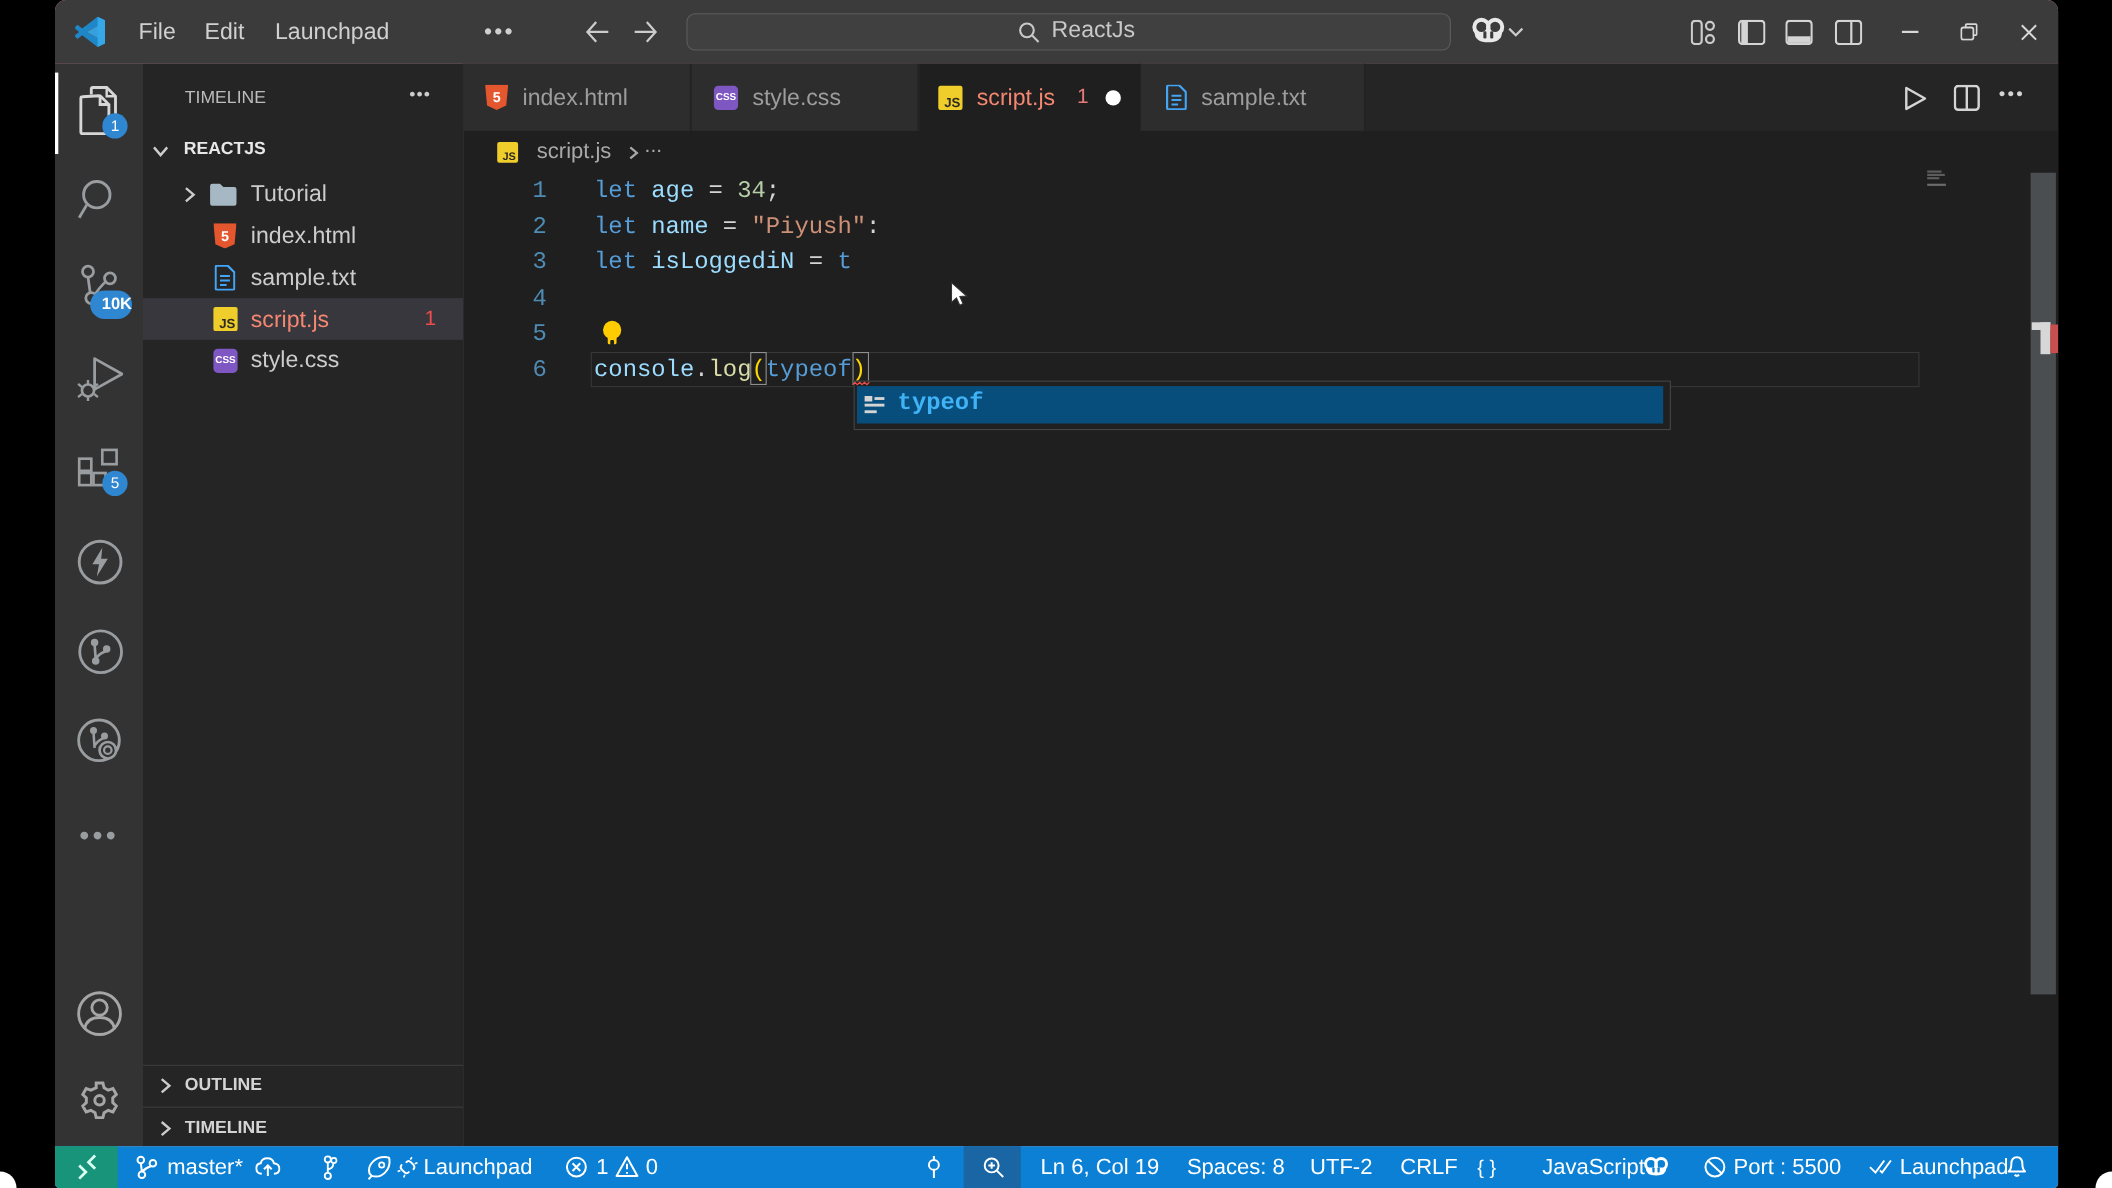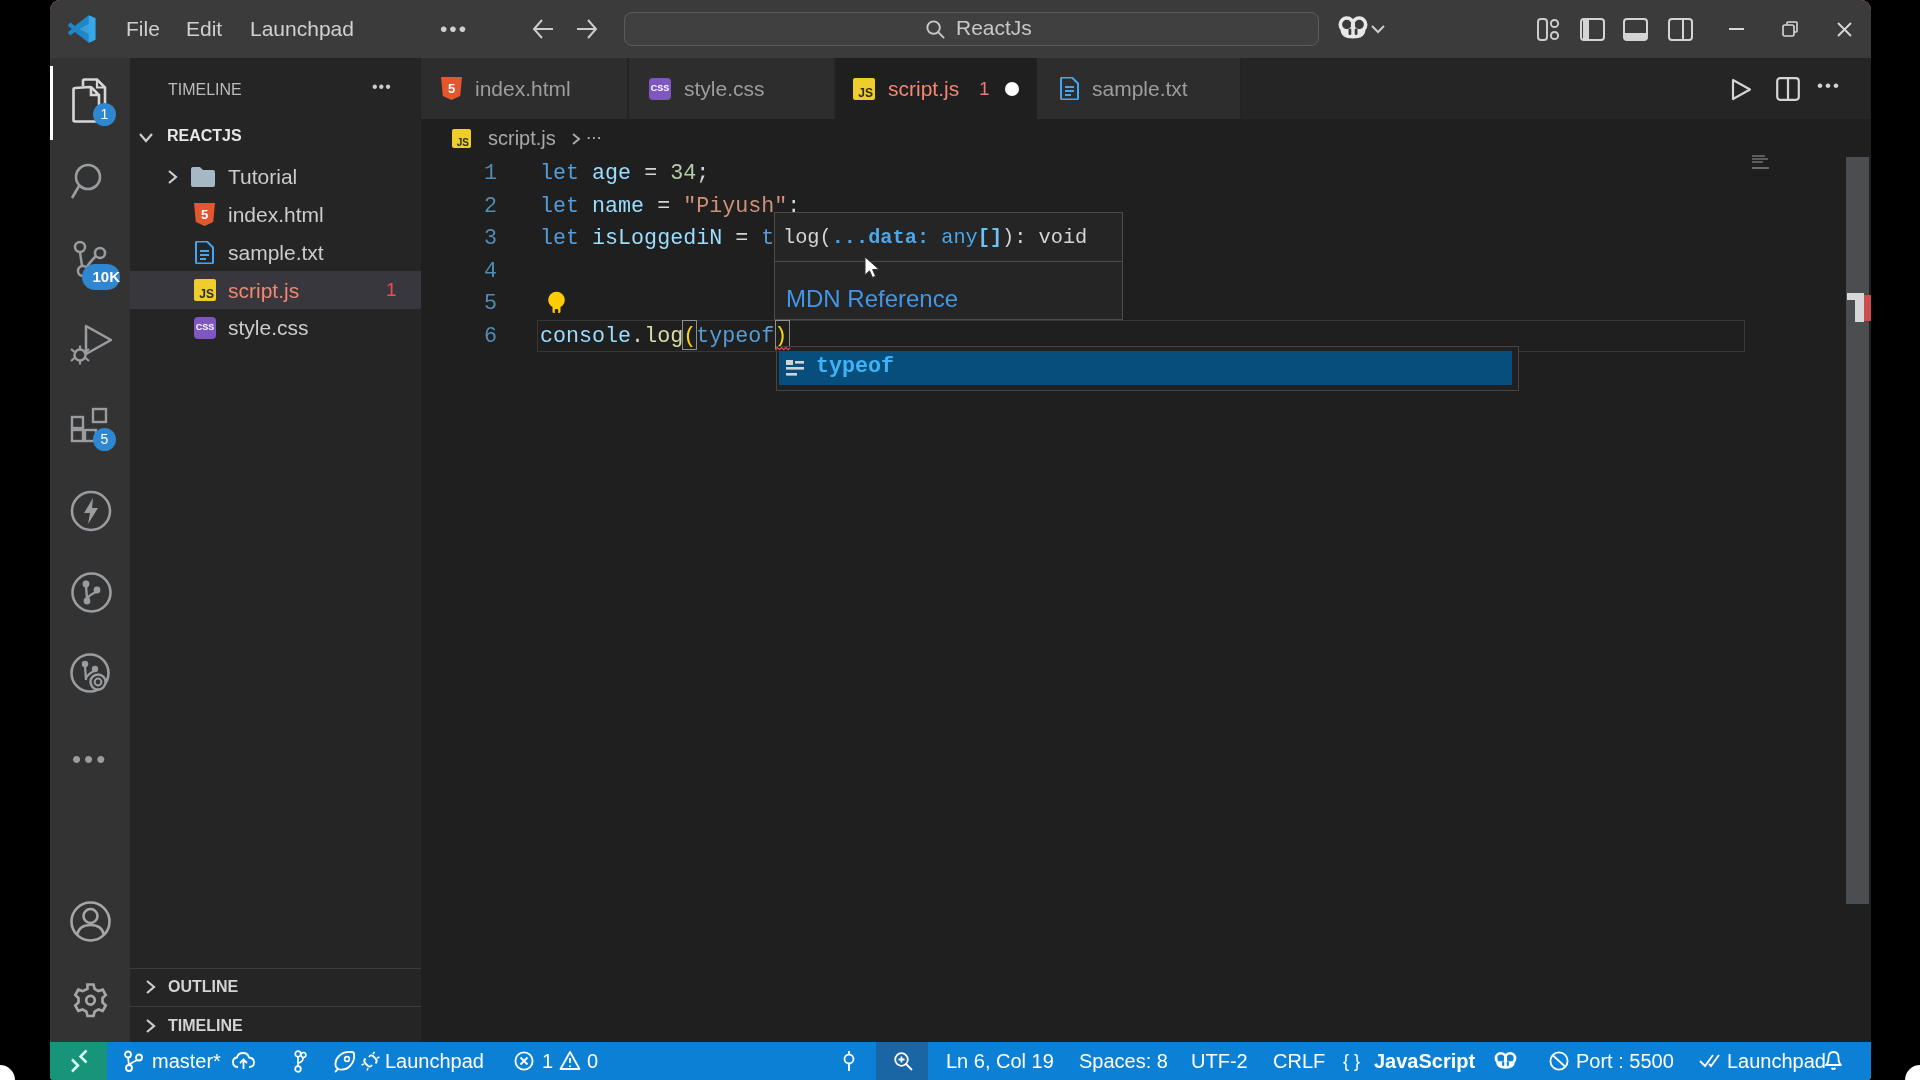--- a/index.html
+++ b/index.html
@@ -282,25 +282,20 @@
     <div class="abs" style="left:1331px;top:97px;width:13px;height:2.2px;background:#5c5c5c;"></div>
     <div class="abs" style="left:1331px;top:100px;width:16px;height:2.2px;background:#5c5c5c;"></div>
     <div class="abs" style="left:1331px;top:103px;width:11px;height:2.2px;background:#5c5c5c;"></div>
     <div class="abs" style="left:1331px;top:108.5px;width:17px;height:2.2px;background:#6b6b6b;"></div>
 
     <div class="abs" style="left:1425px;top:99px;width:23px;height:747px;background:#4a4e51;"></div>
     <div class="abs" style="left:1426px;top:235px;width:17px;height:7px;background:#d7d7d7;"></div>
     <div class="abs" style="left:1434px;top:235px;width:9px;height:29px;background:#d7d7d7;"></div>
     <div class="abs" style="left:1443px;top:237px;width:7px;height:26px;background:#c94f4f;"></div>
 
-    <div class="abs" style="left:353px;top:154px;width:349px;height:108px;background:#252526;border:1px solid #4d4d4d;">
-      <div class="code abs" style="left:8px;top:13px;font-size:20.3px;"><span style="color:#d4d4d4">log(</span><span style="color:#4ba7e8;font-weight:bold">...data:</span><span style="color:#4ba7e8"> any</span><span style="color:#6ec3f5;font-weight:bold">[]</span><span style="color:#d4d4d4">): void</span></div>
-      <div class="abs" style="left:0;top:48px;width:347px;height:1px;background:#4d4d4d;"></div>
-      <span class="abs" style="left:11px;top:72px;font-size:24px;color:#4296e8;">MDN Reference</span>
-    </div>
 
     <svg class="abs" style="left:443px;top:198px;" width="18" height="24" viewBox="0 0 18 24">
       <path d="M1 1 L1 19 L5.5 14.8 L8.5 21.5 L11.5 20.2 L8.6 13.6 L14.8 13.2 Z" fill="#ffffff" stroke="#333" stroke-width="1"></path>
     </svg>
 
     <div class="abs" style="left:355px;top:288px;width:743px;height:45px;background:#202021;border:1px solid #454545;"></div>
     <div class="abs" style="left:358px;top:293px;width:733px;height:34px;background:#084e7d;">
       <svg class="abs" style="left:6px;top:7px;" width="20" height="20" viewBox="0 0 20 20">
         <rect x="1" y="2" width="7" height="5" fill="#d4d4d4"></rect>
         <rect x="10" y="3" width="9" height="2.6" fill="#d4d4d4"></rect>
@@ -359,21 +354,21 @@
     <div class="abs" style="left:826px;top:0;width:52px;height:38px;background:#1a66a5;"></div>
     <svg class="abs" style="left:843px;top:9px;" width="20" height="20" viewBox="0 0 20 20">
       <circle cx="8.5" cy="8.5" r="6.3" stroke="#fff" stroke-width="1.8" fill="none"></circle>
       <path d="M13 13 L19 19 M5.5 8.5 L11.5 8.5 M8.5 5.5 L8.5 11.5" stroke="#fff" stroke-width="1.8"></path>
     </svg>
     <span class="st" style="left:896px;">Ln 6, Col 19</span>
     <span class="st" style="left:1029px;">Spaces: 8</span>
     <span class="st" style="left:1141px;">UTF-2</span>
     <span class="st" style="left:1223px;">CRLF</span>
     <span class="st" style="left:1293px;font-size:18px;">{ }</span>
-    <span class="st" style="left:1324px;font-weight:bold;">JavaScript</span>
+    <span class="st" style="left:1352px;">JavaScript</span>
     <svg class="abs" style="left:1444px;top:9px;" width="23" height="21" viewBox="0 0 30 28">
       <circle cx="8.8" cy="9.5" r="6.5" stroke="#fff" stroke-width="3.6" fill="none"></circle>
       <circle cx="21.2" cy="9.5" r="6.5" stroke="#fff" stroke-width="3.6" fill="none"></circle>
       <path d="M2.5 14 L27.5 14 Q27.5 23.5 15 23.5 Q2.5 23.5 2.5 14 Z" fill="#fff"></path>
       <rect x="10.5" y="13.5" width="2.8" height="6.5" rx="1.2" fill="#0c80d4"></rect>
       <rect x="16.7" y="13.5" width="2.8" height="6.5" rx="1.2" fill="#0c80d4"></rect>
     </svg>
     <svg class="abs" style="left:1499px;top:9px;" width="20" height="20" viewBox="0 0 20 20">
       <circle cx="10" cy="10" r="8.6" stroke="#fff" stroke-width="1.8" fill="none"></circle>
       <path d="M4 4.5 L16 15.5" stroke="#fff" stroke-width="1.8"></path>

